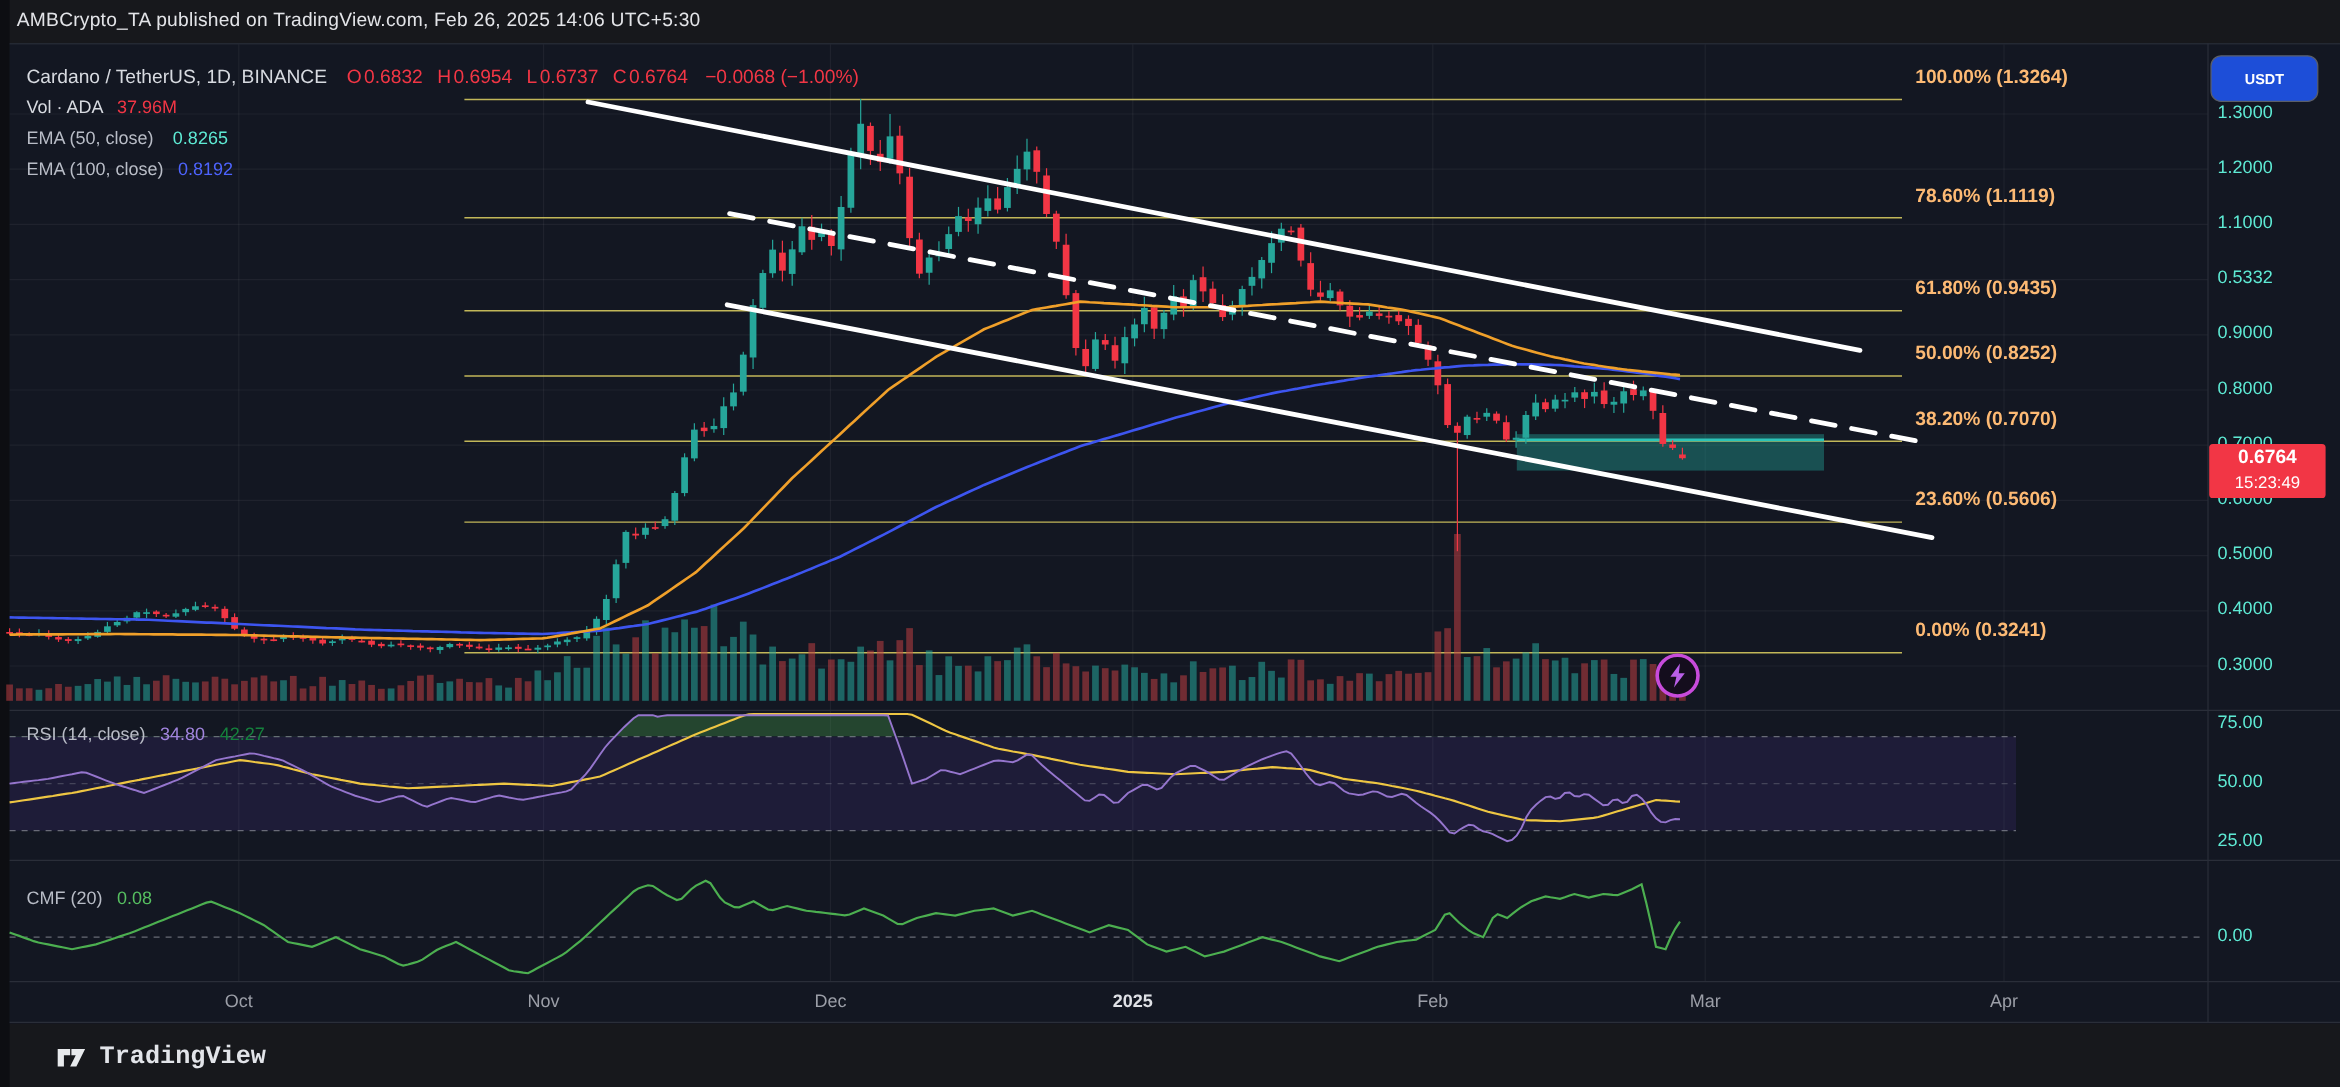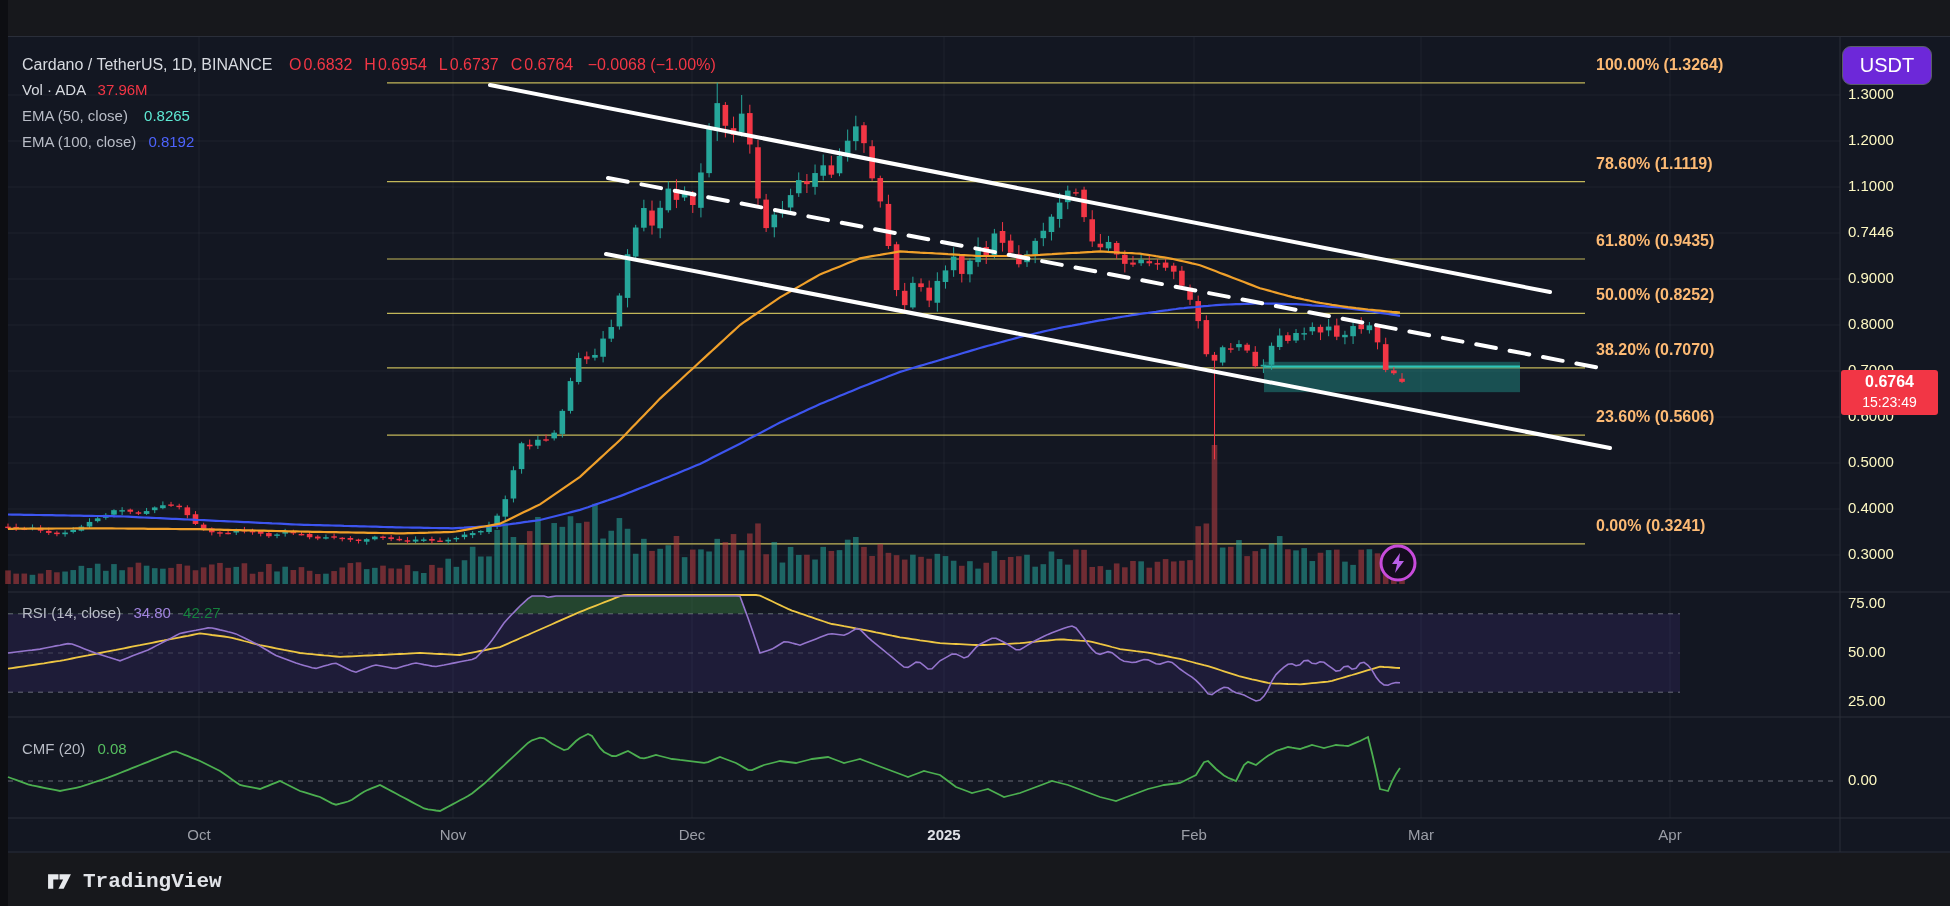--- a/index.html
+++ b/index.html
@@ -13,38 +13,39 @@
   #legend-symbol-row{top:56px;font-size:16px;color:#d7dae0;}
   .ohlc-k,.ohlc-v{color:#f23645;margin-left:2px;}
   .ohlc-pair{margin-left:10px;}
   #legend-change{color:#f23645;margin-left:10px;}
   .val-red{color:#f23645;margin-left:8px;}
   .val-orange{color:#5eead4;margin-left:12px;}
   .val-blue{color:#4d63fd;margin-left:8px;}
   .val-purple{color:#a184de;margin-left:8px;}
   .val-yellow{color:#15803d;margin-left:8px;}
   .val-green{color:#56bf60;margin-left:8px;}
-  #currency-button{left:1842px;top:46px;width:88px;height:37px;background:#6d28d9;border:1px solid #5a5e68;border-radius:9px;color:#fff;font-size:20px;font-weight:400;display:flex;align-items:center;justify-content:center;cursor:pointer;}
-  .price-tick{left:1848px;font-size:15px;color:#fef9c3;}
+  #currency-button{left:1842px;top:46px;width:88px;height:37px;background:#1d4ed8;border:1px solid #5a5e68;border-radius:9px;color:#fff;font-size:12px;font-weight:700;display:flex;align-items:center;justify-content:center;cursor:pointer;}
+  .price-tick{left:1848px;font-size:15px;color:#5eead4;}
   .fib-label{font-size:16px;font-weight:600;color:#fdba74;}
   .time-label{font-size:15px;color:#9b9ea7;transform:translateX(-50%);}
   .time-label.year{color:#dfe1e6;font-weight:600;}
   #price-tag{left:1841px;top:370px;width:97px;height:45px;background:#f23645;border-radius:3px;color:#fff;text-align:center;line-height:1.3;padding-top:2px;box-sizing:border-box;}
   #price-tag .p{font-size:16px;font-weight:700;display:block;}
   #price-tag .t{font-size:14px;display:block;}
   #rsi-legend{top:604px;}
   #cmf-legend{top:740px;}
   #footer{position:absolute;left:46px;top:868px;display:flex;align-items:center;gap:10px;font-family:Liberation Mono, monospace;}
   #footer .brand{font-size:21px;font-weight:600;color:#e2e4e9;}
 </style>
 </head>
 <body>
 
 <div id="app">
   <div id="left-edge"></div>
+  <div id="header-line" class="abs">AMBCrypto_TA published on TradingView.com, Feb 26, 2025 14:06 UTC+5:30</div>
   <div id="chart-bg"></div>
 
   <svg id="chart-canvas" xmlns="http://www.w3.org/2000/svg" width="1950" height="906">
       <g>
         <line x1="199" y1="37" x2="199" y2="818" stroke="rgba(255,255,255,0.05)" stroke-width="1"></line>
         <line x1="453" y1="37" x2="453" y2="818" stroke="rgba(255,255,255,0.05)" stroke-width="1"></line>
         <line x1="692" y1="37" x2="692" y2="818" stroke="rgba(255,255,255,0.05)" stroke-width="1"></line>
         <line x1="944" y1="37" x2="944" y2="818" stroke="rgba(255,255,255,0.05)" stroke-width="1"></line>
         <line x1="1194" y1="37" x2="1194" y2="818" stroke="rgba(255,255,255,0.05)" stroke-width="1"></line>
         <line x1="1421" y1="37" x2="1421" y2="818" stroke="rgba(255,255,255,0.05)" stroke-width="1"></line>
@@ -656,21 +657,21 @@
       <div class="abs fib-label" style="top: 231.99px; left: 1596px;">61.80% (0.9435)</div>
       <div class="abs fib-label" style="top: 286.408px; left: 1596px;">50.00% (0.8252)</div>
       <div class="abs fib-label" style="top: 340.78px; left: 1596px;">38.20% (0.7070)</div>
       <div class="abs fib-label" style="top: 408.124px; left: 1596px;">23.60% (0.5606)</div>
       <div class="abs fib-label" style="top: 516.914px; left: 1596px;">0.00% (0.3241)</div>
     </div>
   <div id="price-axis">
       <div class="abs price-tick" style="top: 85px; left: 1848px;">1.3000</div>
       <div class="abs price-tick" style="top: 131px; left: 1848px;">1.2000</div>
       <div class="abs price-tick" style="top: 177px; left: 1848px;">1.1000</div>
-      <div class="abs price-tick" style="top: 223px; left: 1848px;">0.7446</div>
+      <div class="abs price-tick" style="top: 223px; left: 1848px;">0.5332</div>
       <div class="abs price-tick" style="top: 269px; left: 1848px;">0.9000</div>
       <div class="abs price-tick" style="top: 315px; left: 1848px;">0.8000</div>
       <div class="abs price-tick" style="top: 361px; left: 1848px;">0.7000</div>
       <div class="abs price-tick" style="top: 407px; left: 1848px;">0.6000</div>
       <div class="abs price-tick" style="top: 453px; left: 1848px;">0.5000</div>
       <div class="abs price-tick" style="top: 499px; left: 1848px;">0.4000</div>
       <div class="abs price-tick" style="top: 545px; left: 1848px;">0.3000</div>
     </div>
   <div id="rsi-axis">
       <div class="abs price-tick" style="top: 594px; left: 1848px;">75.00</div>

